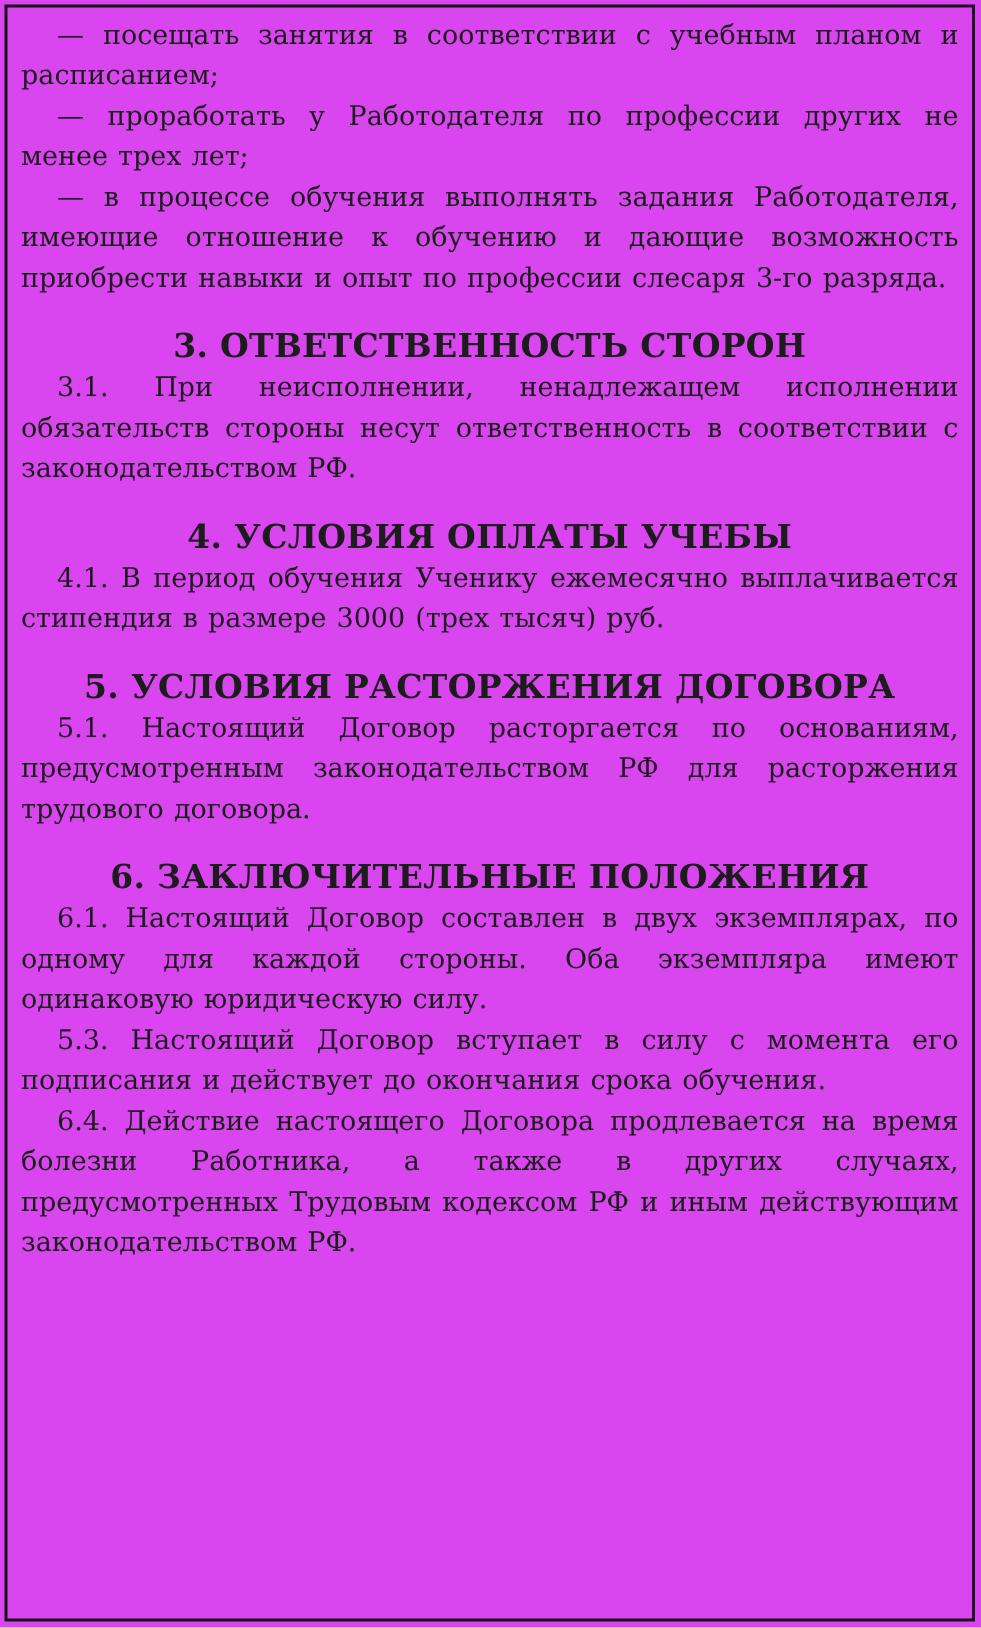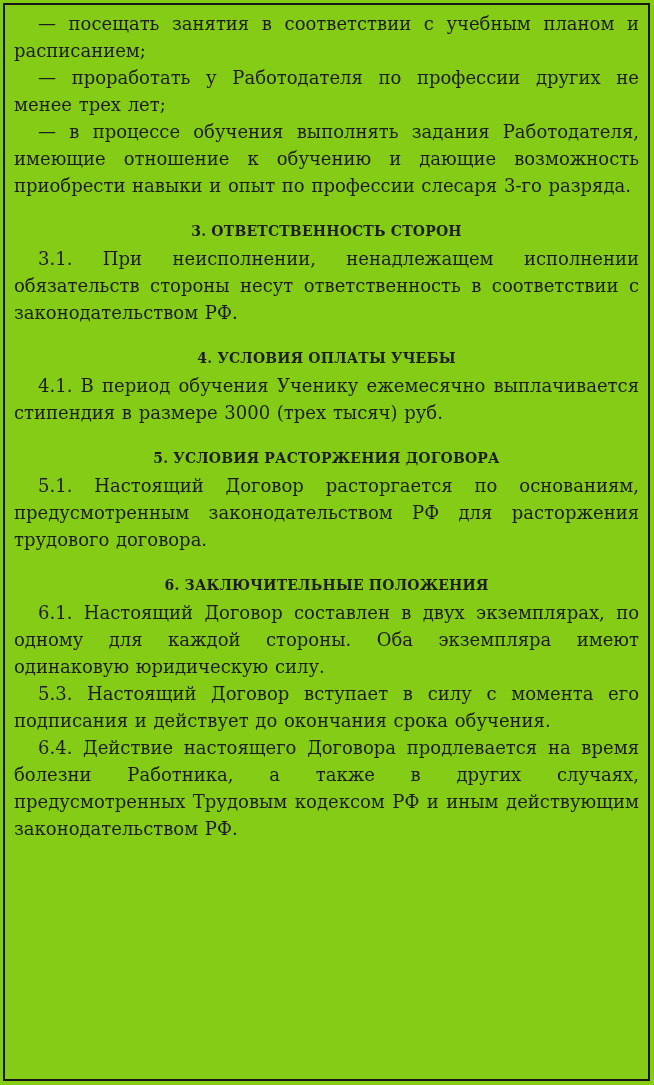--- a/index.html
+++ b/index.html
@@ -4,21 +4,21 @@
 <style>
   html, body {
     margin: 0;
     padding: 0;
     background: #ffffff;
   }
   .page {
     position: relative;
     width: 654px;
     height: 1085px;
-    background: #84cc16;
+    background: #d946ef;
     box-sizing: border-box;
     overflow: hidden;
     font-family: "DejaVu Serif", "Liberation Serif", serif;
     color: #1c1c1c;
   }
   .frame {
     position: absolute;
     left: 3px;
     top: 3px;
     right: 4px;
@@ -31,21 +31,21 @@
   .doc p {
     margin: 0;
     font-size: 18px;
     line-height: 27px;
     text-align: justify;
     text-indent: 24px;
     word-spacing: 1px;
   }
   .doc h2 {
     margin: 19px 0 0 0;
-    font-size: 14px;
+    font-size: 22px;
     line-height: 27px;
     font-weight: bold;
     text-align: center;
     letter-spacing: 0.2px;
   }
   .doc h2.first-heading { margin-top: 19px; }
 </style>
 </head>
 <body>
 

